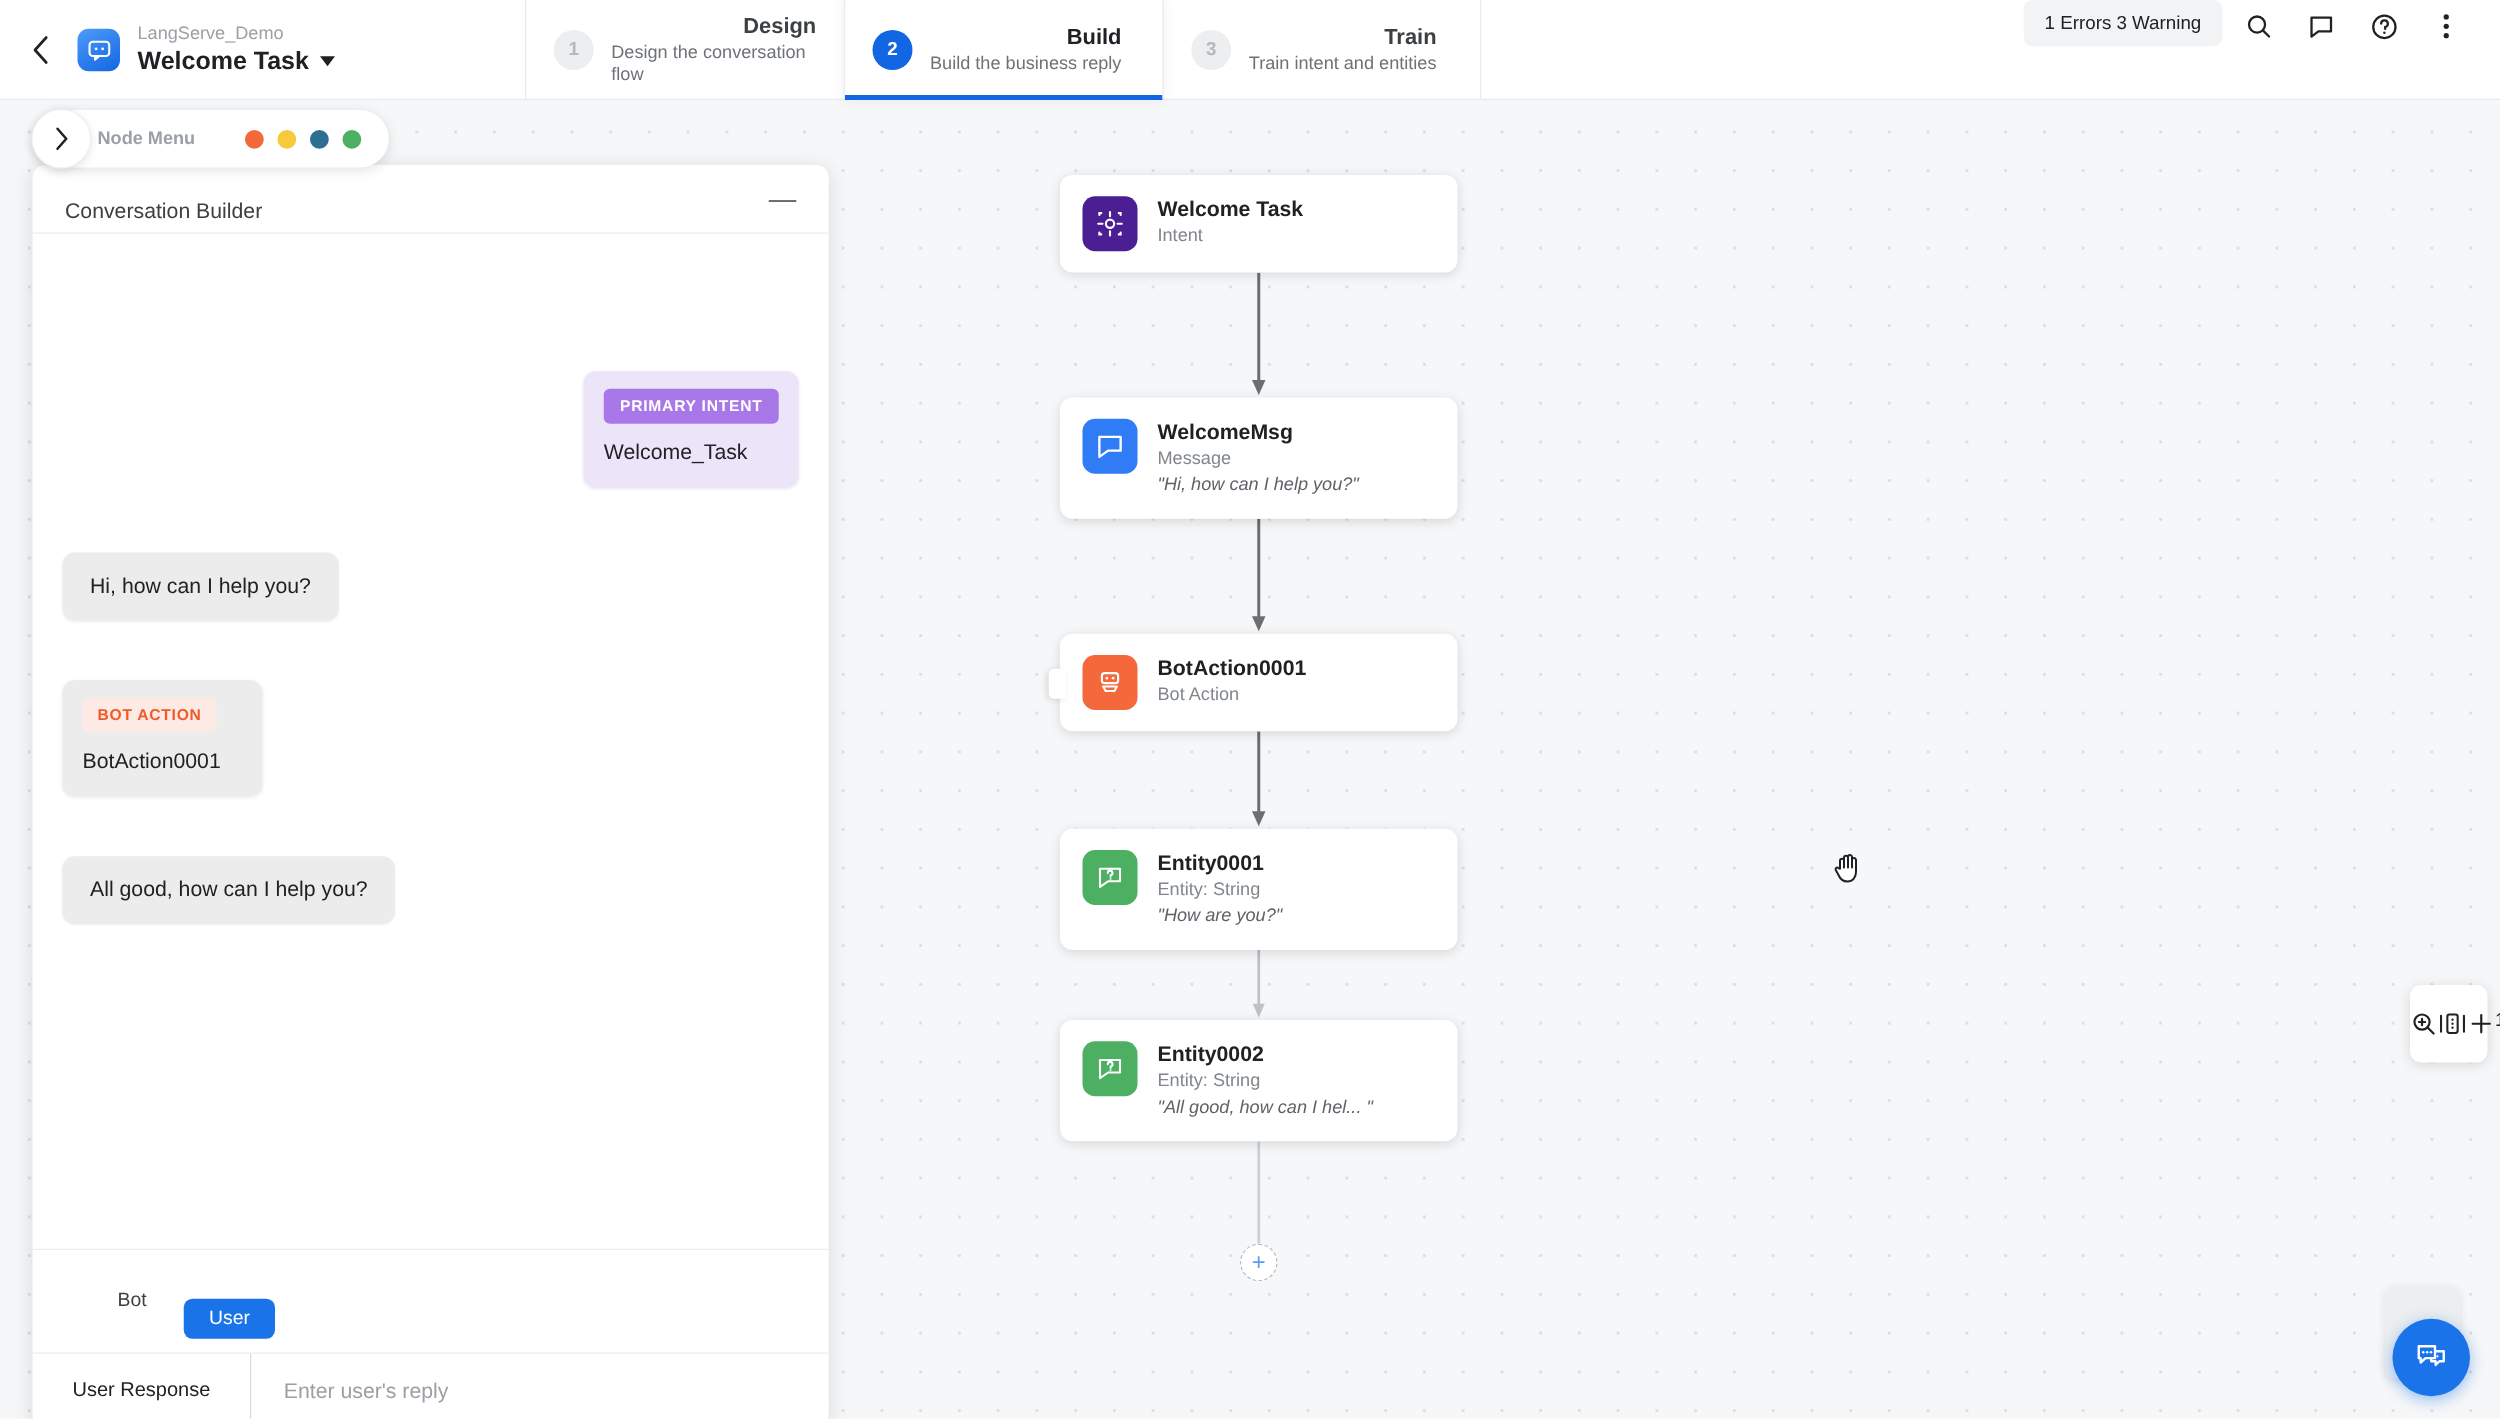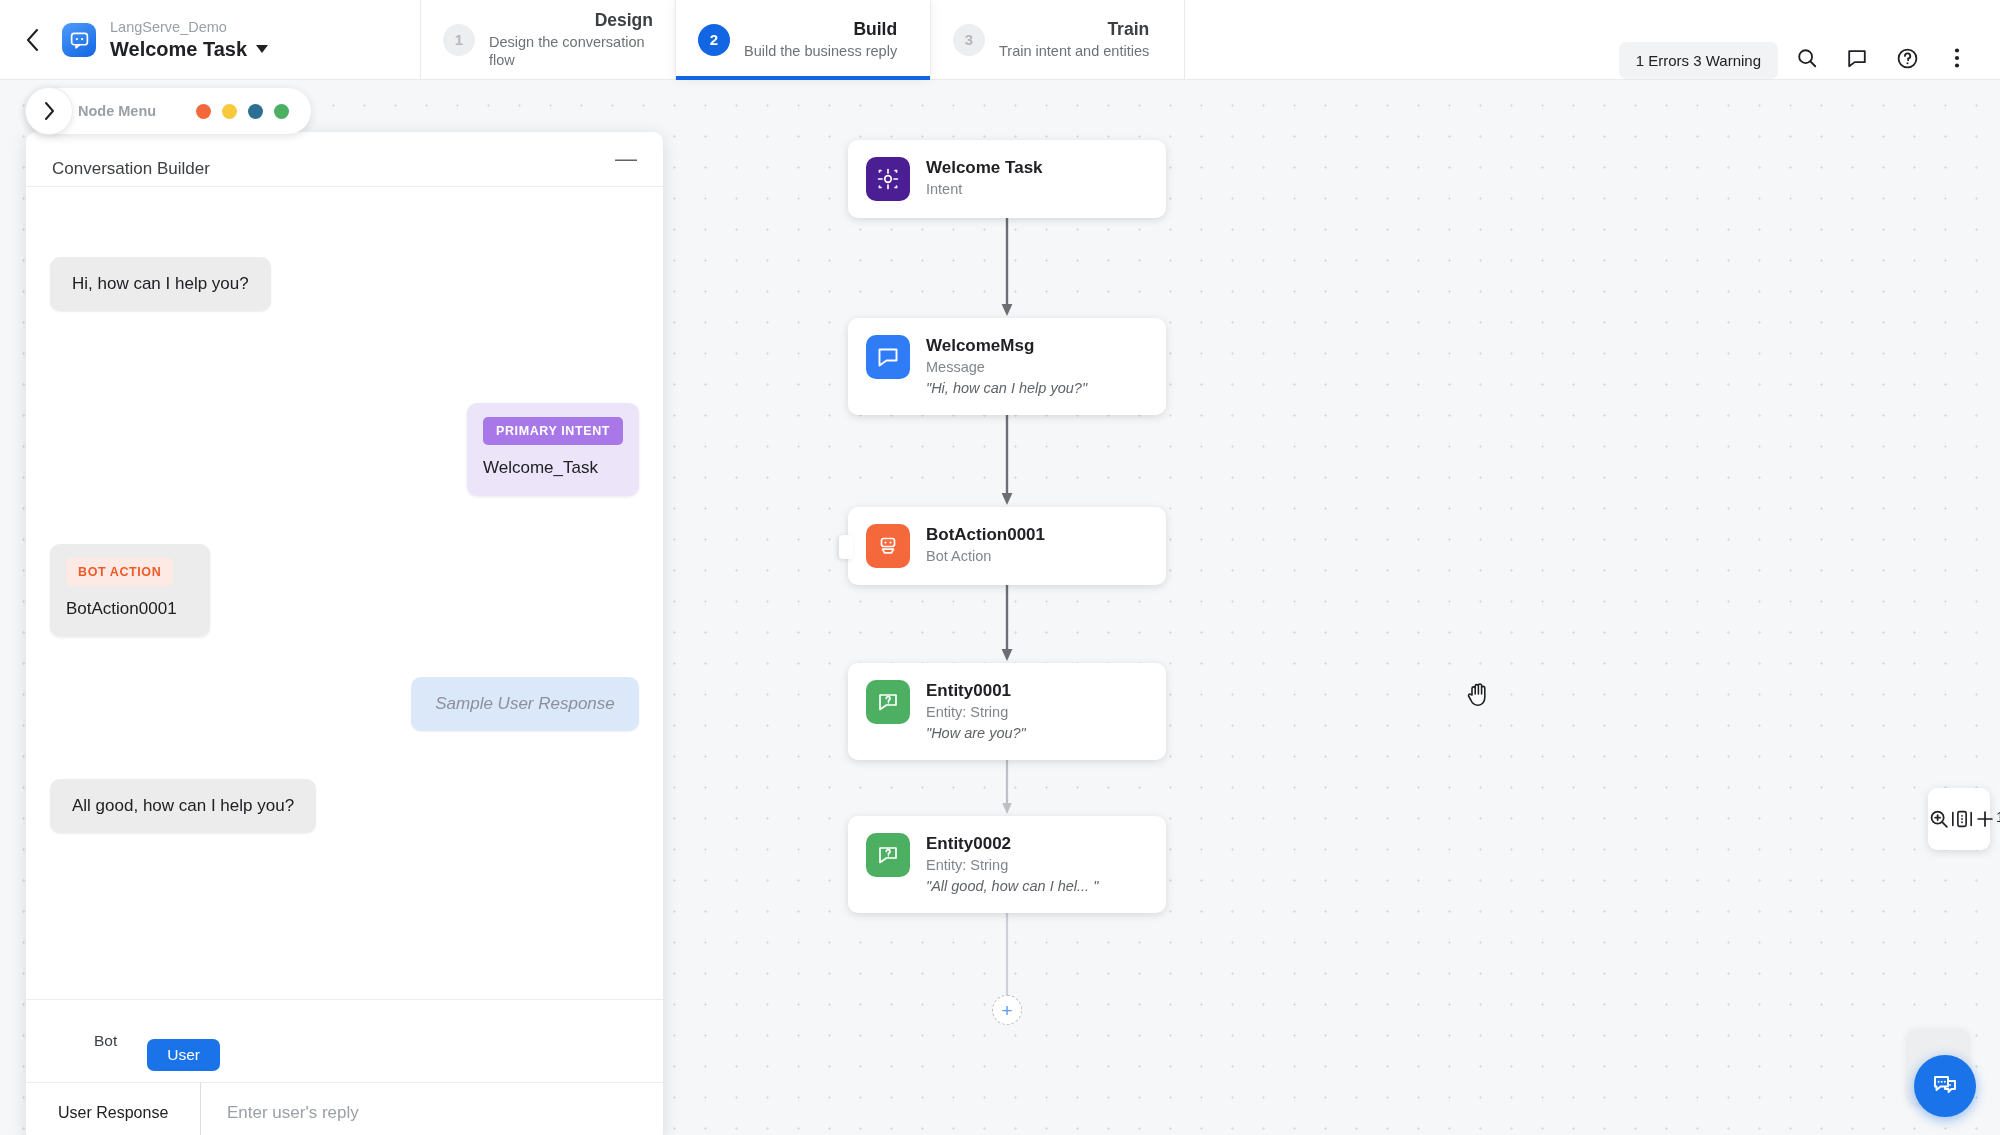--- a/index.html
+++ b/index.html
@@ -44,21 +44,21 @@
   .step-num {
     width: 32px; height: 32px; border-radius: 50%; flex: none;
     display: flex; align-items: center; justify-content: center;
     font-size: 15px; font-weight: 600; background: #eceef0; color: #b4b8bd;
   }
   .step.active .step-num { background: #1266e3; color: #fff; }
   .step-title { font-size: 17.5px; font-weight: 700; color: #202124; line-height: 21px; text-align: right; }
   .step.pending .step-title { color: #3c4043; }
   .step-sub { font-size: 14.5px; color: #6d7278; line-height: 18px; margin-top: 2px; }
 
-  .tb-right { margin-left: auto; display: flex; align-items: flex-end; gap: 8px; padding-right: 22px; }
+  .tb-right { margin-left: auto; display: flex; align-items: flex-start; gap: 8px; padding-right: 22px; }
   .err-pill {
     background: #f1f3f4; color: #202124; font-size: 15px; border-radius: 7px;
     padding: 10px 17px; cursor: pointer; white-space: nowrap;
   }
   .ic-btn {
     width: 42px; height: 42px; border-radius: 50%; display: flex; align-items: center; justify-content: center;
     cursor: pointer; color: #202124;
   }
 
   
@@ -300,42 +300,39 @@
   </div>
 
   <div class="cb-panel">
     <div class="cb-head">
       <span class="cb-title">Conversation Builder</span>
       <span class="cb-min">—</span>
     </div>
 
     <div class="cb-body">
 
-      <div class="msg-row" style="margin-top:52px">
-        <div class="bubble">Hi, how can I help you?</div>
-      </div>
-
       <div class="msg-row right" style="margin-top:92px">
         <div class="card-intent">
           <span class="tag-primary">PRIMARY INTENT</span>
           <div class="cname">Welcome_Task</div>
         </div>
       </div>
 
+      <div class="msg-row" style="margin-top:52px">
+        <div class="bubble">Hi, how can I help you?</div>
+      </div>
+
       <div class="msg-row" style="margin-top:48px">
         <div class="card-bot">
           <span class="tag-bot">BOT ACTION</span>
           <div class="cname">BotAction0001</div>
         </div>
       </div>
 
 
-      <div class="msg-row right" style="margin-top:40px">
-        <div class="bubble user-sample">Sample User Response</div>
-      </div>
 
       <div class="msg-row" style="margin-top:48px">
         <div class="bubble">All good, how can I help you?</div>
       </div>
     </div>
 
     <div class="cb-foot">
       <div class="seg-row">
         <span class="seg">Bot</span>
         <span class="seg active">User</span>

